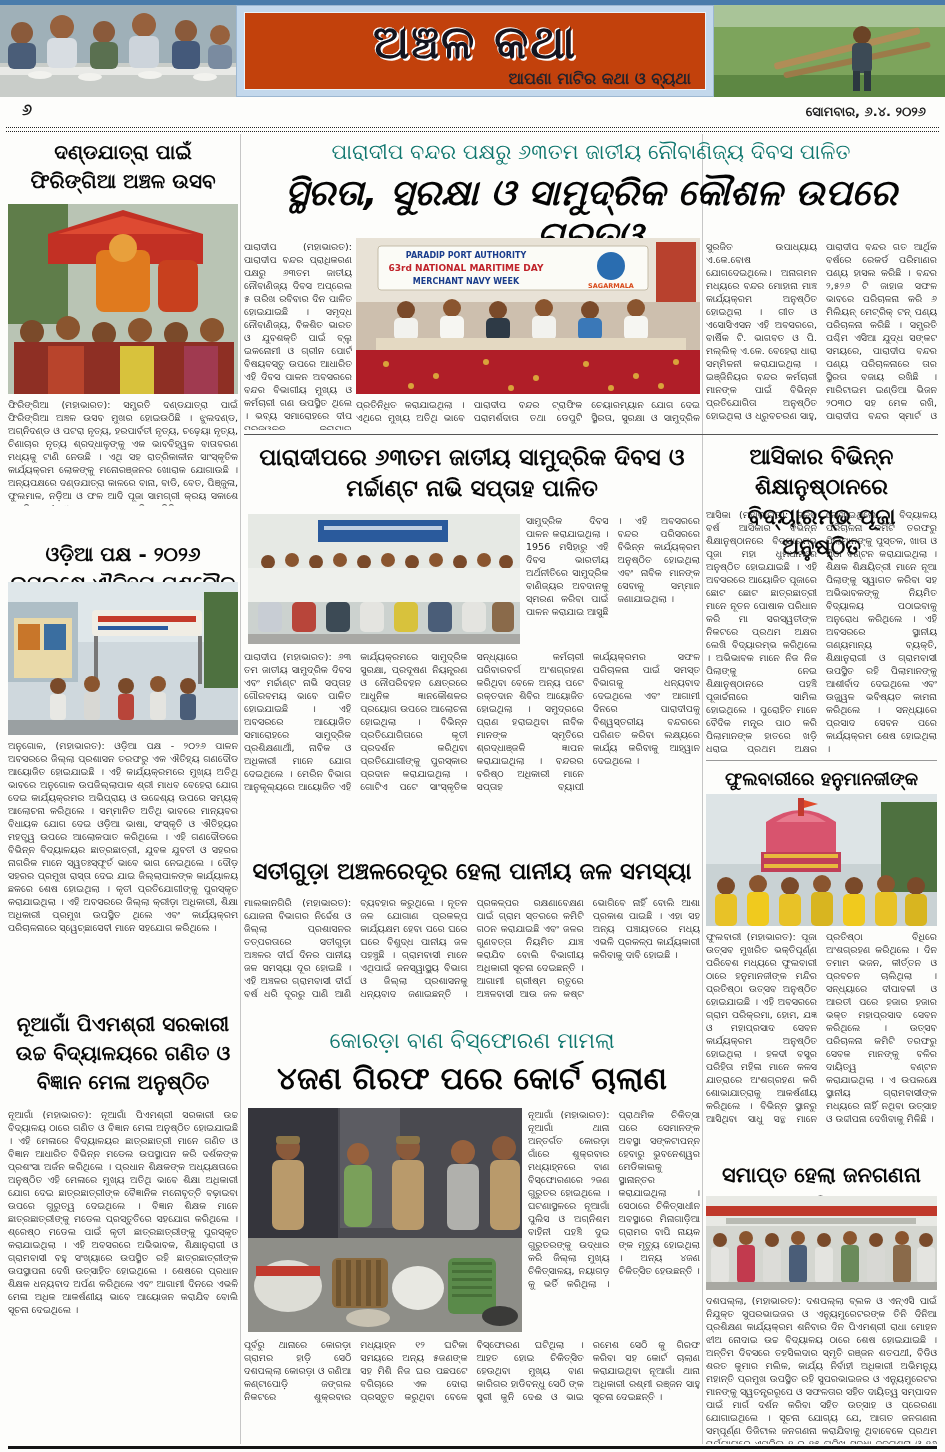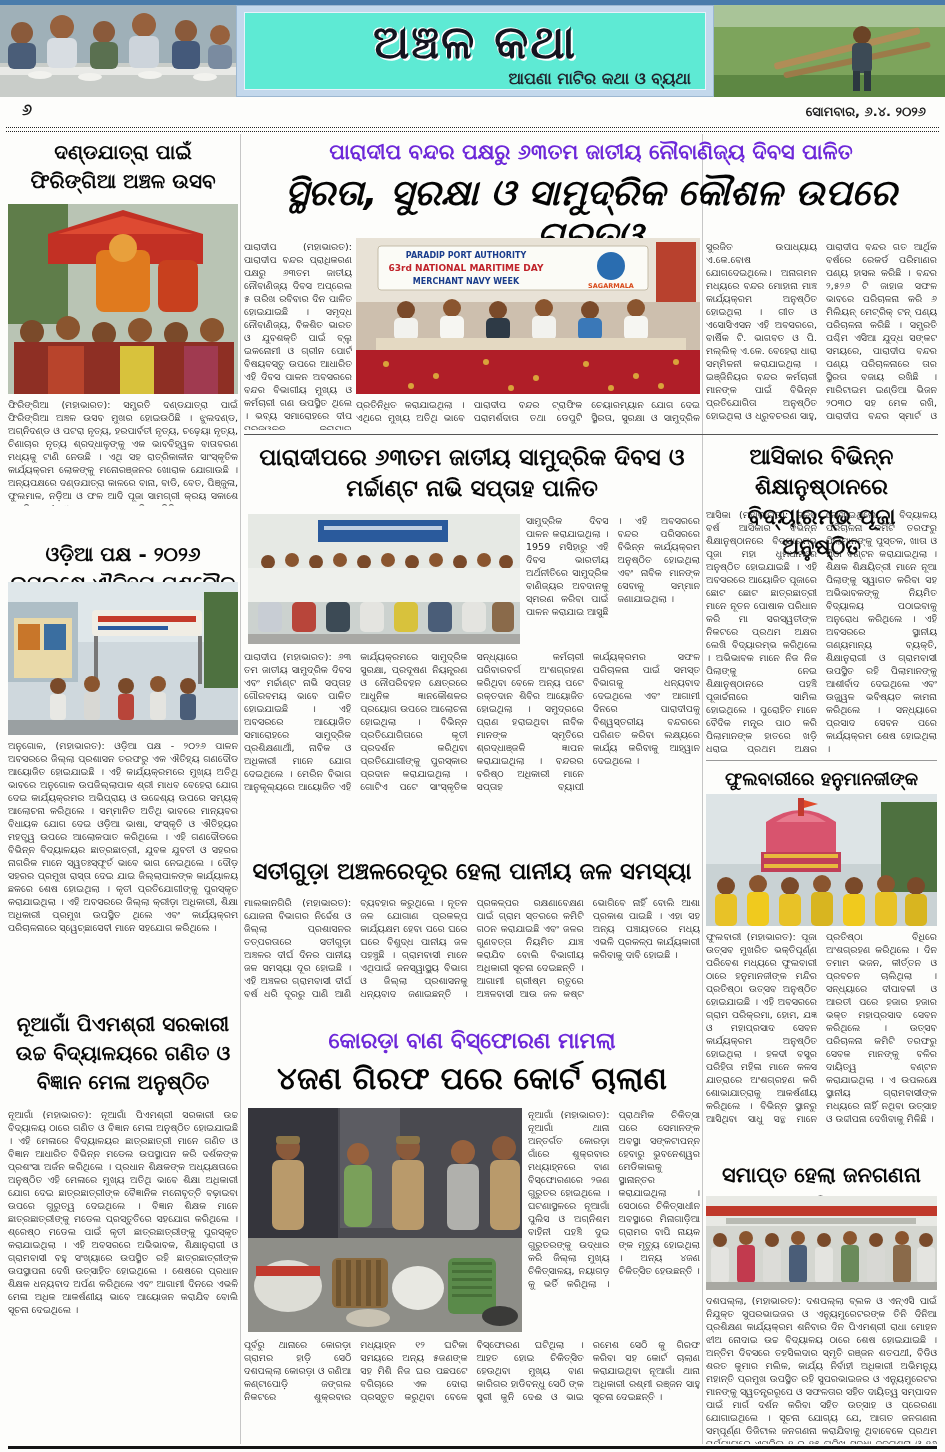--- a/index.html
+++ b/index.html
@@ -3,35 +3,35 @@
 <meta charset="utf-8">
 <style>
   html,body{margin:0;padding:0;background:#e8e8e4;}
   #page{position:relative;width:945px;height:1452px;background:#fdfdfb;margin:0 auto;overflow:hidden;
         font-family:"DejaVu Sans",sans-serif;color:#1b1b1b;}
   .abs{position:absolute;}
   
   #topbar{left:0;top:0;width:945px;height:5px;background:#4a7cab;}
   #mast-center{left:236px;top:5px;width:478px;height:92px;background:#c3d8ec;
     border:1px solid #9db8d2;box-sizing:border-box;}
-  #mast-inner{position:absolute;left:7px;top:6px;right:7px;bottom:6px;background:#5eead4;border:1px solid #e8f1fa;}
+  #mast-inner{position:absolute;left:7px;top:6px;right:7px;bottom:6px;background:#c2410c;border:1px solid #e8f1fa;}
   #mast-title{position:absolute;left:0;right:0;top:2px;text-align:center;font-size:46px;font-weight:bold;
     color:#14141f;letter-spacing:2px;text-shadow:2px 2px 0 #ffffff,-1px -1px 0 #ffffff;}
   #mast-tagline{position:absolute;right:14px;top:56px;font-size:16px;font-weight:bold;color:#22222c;}
   .headphoto{top:5px;height:92px;overflow:hidden;}
   
   #pageno{left:22px;top:100px;font-size:16px;font-weight:bold;}
   #dateline{right:19px;top:104px;font-size:13px;font-weight:bold;}
   #date-rule{left:6px;top:127px;width:933px;height:3px;border-top:1px dotted #222;border-bottom:1px dotted #222;}
   
   .vrule{width:1px;background:#c6c6c6;}
   .hrule{height:1px;background:#555;}
   .thickrule{height:3px;background:#151515;}
   
-  .kicker{font-size:21px;font-weight:bold;text-align:center;color:#6d28d9;}
+  .kicker{font-size:21px;font-weight:normal;text-align:center;color:#0f766e;}
   .headline-xl{font-size:36px;font-weight:bold;text-align:center;color:#050505;line-height:42px;}
   .headline-l{font-size:23px;font-weight:bold;text-align:center;color:#080808;line-height:31px;}
   .headline-m{font-size:20px;font-weight:bold;text-align:center;color:#080808;line-height:29px;}
   .body-txt{font-size:9.5px;line-height:13px;text-align:justify;color:#222;overflow:hidden;}
   .cols2{column-count:2;column-gap:9px;}
   .cols3{column-count:3;column-gap:9px;}
   .cols4{column-count:4;column-gap:9px;}
   .photo{overflow:hidden;background:#888;}
   .photo svg{display:block;}
 </style>
@@ -247,21 +247,21 @@
         <rect x="112" y="88" width="24" height="30" rx="5" fill="#e4e4e0"></rect>
         <rect x="146" y="88" width="24" height="30" rx="5" fill="#d8c23c"></rect>
         <rect x="180" y="88" width="24" height="30" rx="5" fill="#4a5d78"></rect>
         <rect x="214" y="88" width="24" height="30" rx="5" fill="#e4e4e0"></rect>
         <rect x="244" y="88" width="22" height="30" rx="5" fill="#8a6a4a"></rect>
       </g>
       <rect y="120" width="272" height="10" fill="#a8a8a4"></rect>
     </svg>
   </div>
 
-  <div class="abs body-txt cols2" style="left:526px;top:514px;width:174px;height:130px;">ସାମୁଦ୍ରିକ ଦିବସ ପାଳନ କରାଯାଇଥିଲା । 1959 ମସିହାରୁ ଏହି ଦିବସ ଭାରତୀୟ ଅର୍ଥନୀତିରେ ସାମୁଦ୍ରିକ ବାଣିଜ୍ୟର ଅବଦାନକୁ ସ୍ମରଣ କରିବା ପାଇଁ ପାଳନ କରାଯାଇ ଆସୁଛି । ଏହି ଅବସରରେ ବନ୍ଦର ପରିସରରେ ବିଭିନ୍ନ କାର୍ଯ୍ୟକ୍ରମ ଅନୁଷ୍ଠିତ ହୋଇଥିଲା ଏବଂ ନାବିକ ମାନଙ୍କ ସେବାକୁ ସମ୍ମାନ ଜଣାଯାଇଥିଲା ।</div>
+  <div class="abs body-txt cols2" style="left:526px;top:514px;width:174px;height:130px;">ସାମୁଦ୍ରିକ ଦିବସ ପାଳନ କରାଯାଇଥିଲା । 1956 ମସିହାରୁ ଏହି ଦିବସ ଭାରତୀୟ ଅର୍ଥନୀତିରେ ସାମୁଦ୍ରିକ ବାଣିଜ୍ୟର ଅବଦାନକୁ ସ୍ମରଣ କରିବା ପାଇଁ ପାଳନ କରାଯାଇ ଆସୁଛି । ଏହି ଅବସରରେ ବନ୍ଦର ପରିସରରେ ବିଭିନ୍ନ କାର୍ଯ୍ୟକ୍ରମ ଅନୁଷ୍ଠିତ ହୋଇଥିଲା ଏବଂ ନାବିକ ମାନଙ୍କ ସେବାକୁ ସମ୍ମାନ ଜଣାଯାଇଥିଲା ।</div>
 
   <div class="abs body-txt cols4" style="left:244px;top:650px;width:456px;height:200px;">ପାରାଦୀପ (ମହାଭାରତ): ୬୩ ତମ ଜାତୀୟ ସାମୁଦ୍ରିକ ଦିବସ ଏବଂ ମର୍ଚ୍ଚାଣ୍ଟ ନାଭି ସପ୍ତାହ ଗୌରବମୟ ଭାବେ ପାଳିତ ହୋଇଯାଇଛି । ଏହି ଅବସରରେ ଆୟୋଜିତ ସମାରୋହରେ ସାମୁଦ୍ରିକ ପ୍ରଶିକ୍ଷଣାର୍ଥୀ, ନାବିକ ଓ ଅଧିକାରୀ ମାନେ ଯୋଗ ଦେଇଥିଲେ । ମେରିନ ବିଭାଗ ଆନୁକୂଲ୍ୟରେ ଆୟୋଜିତ ଏହି କାର୍ଯ୍ୟକ୍ରମରେ ସାମୁଦ୍ରିକ ସୁରକ୍ଷା, ପ୍ରଦୂଷଣ ନିୟନ୍ତ୍ରଣ ଓ ନୌପରିବହନ କ୍ଷେତ୍ରରେ ଆଧୁନିକ ଜ୍ଞାନକୌଶଳର ପ୍ରୟୋଗ ଉପରେ ଆଲୋଚନା ହୋଇଥିଲା । ବିଭିନ୍ନ ପ୍ରତିଯୋଗିତାରେ କୃତୀ ପ୍ରଦର୍ଶନ କରିଥିବା ପ୍ରତିଯୋଗୀଙ୍କୁ ପୁରସ୍କାର ପ୍ରଦାନ କରାଯାଇଥିଲା । ଗୋଟିଏ ପଟେ ସାଂସ୍କୃତିକ ସନ୍ଧ୍ୟାରେ କର୍ମଚାରୀ ପରିବାରବର୍ଗ ଅଂଶଗ୍ରହଣ କରିଥିବା ବେଳେ ଅନ୍ୟ ପଟେ ରକ୍ତଦାନ ଶିବିର ଆୟୋଜିତ ହୋଇଥିଲା । ସମୁଦ୍ରରେ ପ୍ରାଣ ହରାଇଥିବା ନାବିକ ମାନଙ୍କ ସ୍ମୃତିରେ ଶ୍ରଦ୍ଧାଞ୍ଜଳି ଜ୍ଞାପନ କରାଯାଇଥିଲା । ବନ୍ଦରର ବରିଷ୍ଠ ଅଧିକାରୀ ମାନେ ସପ୍ତାହ ବ୍ୟାପୀ କାର୍ଯ୍ୟକ୍ରମର ସଫଳ ପରିଚାଳନା ପାଇଁ ସମସ୍ତ ବିଭାଗକୁ ଧନ୍ୟବାଦ ଦେଇଥିଲେ ଏବଂ ଆଗାମୀ ଦିନରେ ପାରାଦୀପକୁ ବିଶ୍ୱସ୍ତରୀୟ ବନ୍ଦରରେ ପରିଣତ କରିବା ଲକ୍ଷ୍ୟରେ କାର୍ଯ୍ୟ କରିବାକୁ ଆହ୍ୱାନ ଦେଇଥିଲେ ।</div>
 
   <div class="abs headline-l" style="left:244px;top:856px;width:456px;">ସତୀଗୁଡ଼ା ଅଞ୍ଚଳରେଦୂର ହେଲା ପାନୀୟ ଜଳ ସମସ୍ୟା</div>
   <div class="abs body-txt cols4" style="left:244px;top:896px;width:456px;height:124px;">ମାଲକାନଗିରି (ମହାଭାରତ): ଯୋଜନା ବିଭାଗର ନିର୍ଦ୍ଦେଶ ଓ ଜିଲ୍ଲା ପ୍ରଶାସନର ତତ୍ପରତାରେ ସତୀଗୁଡ଼ା ଅଞ୍ଚଳର ଦୀର୍ଘ ଦିନର ପାନୀୟ ଜଳ ସମସ୍ୟା ଦୂର ହୋଇଛି । ଏହି ଅଞ୍ଚଳର ଗ୍ରାମବାସୀ ଦୀର୍ଘ ବର୍ଷ ଧରି ଦୂରରୁ ପାଣି ଆଣି ବ୍ୟବହାର କରୁଥିଲେ । ନୂତନ ଜଳ ଯୋଗାଣ ପ୍ରକଳ୍ପ କାର୍ଯ୍ୟକ୍ଷମ ହେବା ପରେ ଘରେ ଘରେ ବିଶୁଦ୍ଧ ପାନୀୟ ଜଳ ପହଞ୍ଚୁଛି । ଗ୍ରାମବାସୀ ମାନେ ଏଥିପାଇଁ ଜନସ୍ୱାସ୍ଥ୍ୟ ବିଭାଗ ଓ ଜିଲ୍ଲା ପ୍ରଶାସନକୁ ଧନ୍ୟବାଦ ଜଣାଇଛନ୍ତି । ପ୍ରକଳ୍ପର ରକ୍ଷଣାବେକ୍ଷଣ ପାଇଁ ଗ୍ରାମ ସ୍ତରରେ କମିଟି ଗଠନ କରାଯାଇଛି ଏବଂ ଜଳର ଗୁଣବତ୍ତା ନିୟମିତ ଯାଞ୍ଚ କରାଯିବ ବୋଲି ବିଭାଗୀୟ ଅଧିକାରୀ ସୂଚନା ଦେଇଛନ୍ତି । ଆଗାମୀ ଗ୍ରୀଷ୍ମ ଋତୁରେ ଅଞ୍ଚଳବାସୀ ଆଉ ଜଳ କଷ୍ଟ ଭୋଗିବେ ନାହିଁ ବୋଲି ଆଶା ପ୍ରକାଶ ପାଇଛି । ଏହା ସହ ଅନ୍ୟ ପଞ୍ଚାୟତରେ ମଧ୍ୟ ଏଭଳି ପ୍ରକଳ୍ପ କାର୍ଯ୍ୟକାରୀ କରିବାକୁ ଦାବି ହୋଇଛି ।</div>
 
   <div class="abs kicker" style="left:244px;top:1028px;width:456px;font-size:22px;">କୋରଡ଼ା ବାଣ ବିସ୍ଫୋରଣ ମାମଲା</div>
   <div class="abs headline-xl" style="left:244px;top:1058px;width:456px;font-size:31px;line-height:40px;">୪ଜଣ ଗିରଫ ପରେ କୋର୍ଟ ଚାଲାଣ</div>
 
   <div class="abs photo" style="left:248px;top:1108px;width:274px;height:224px;">

